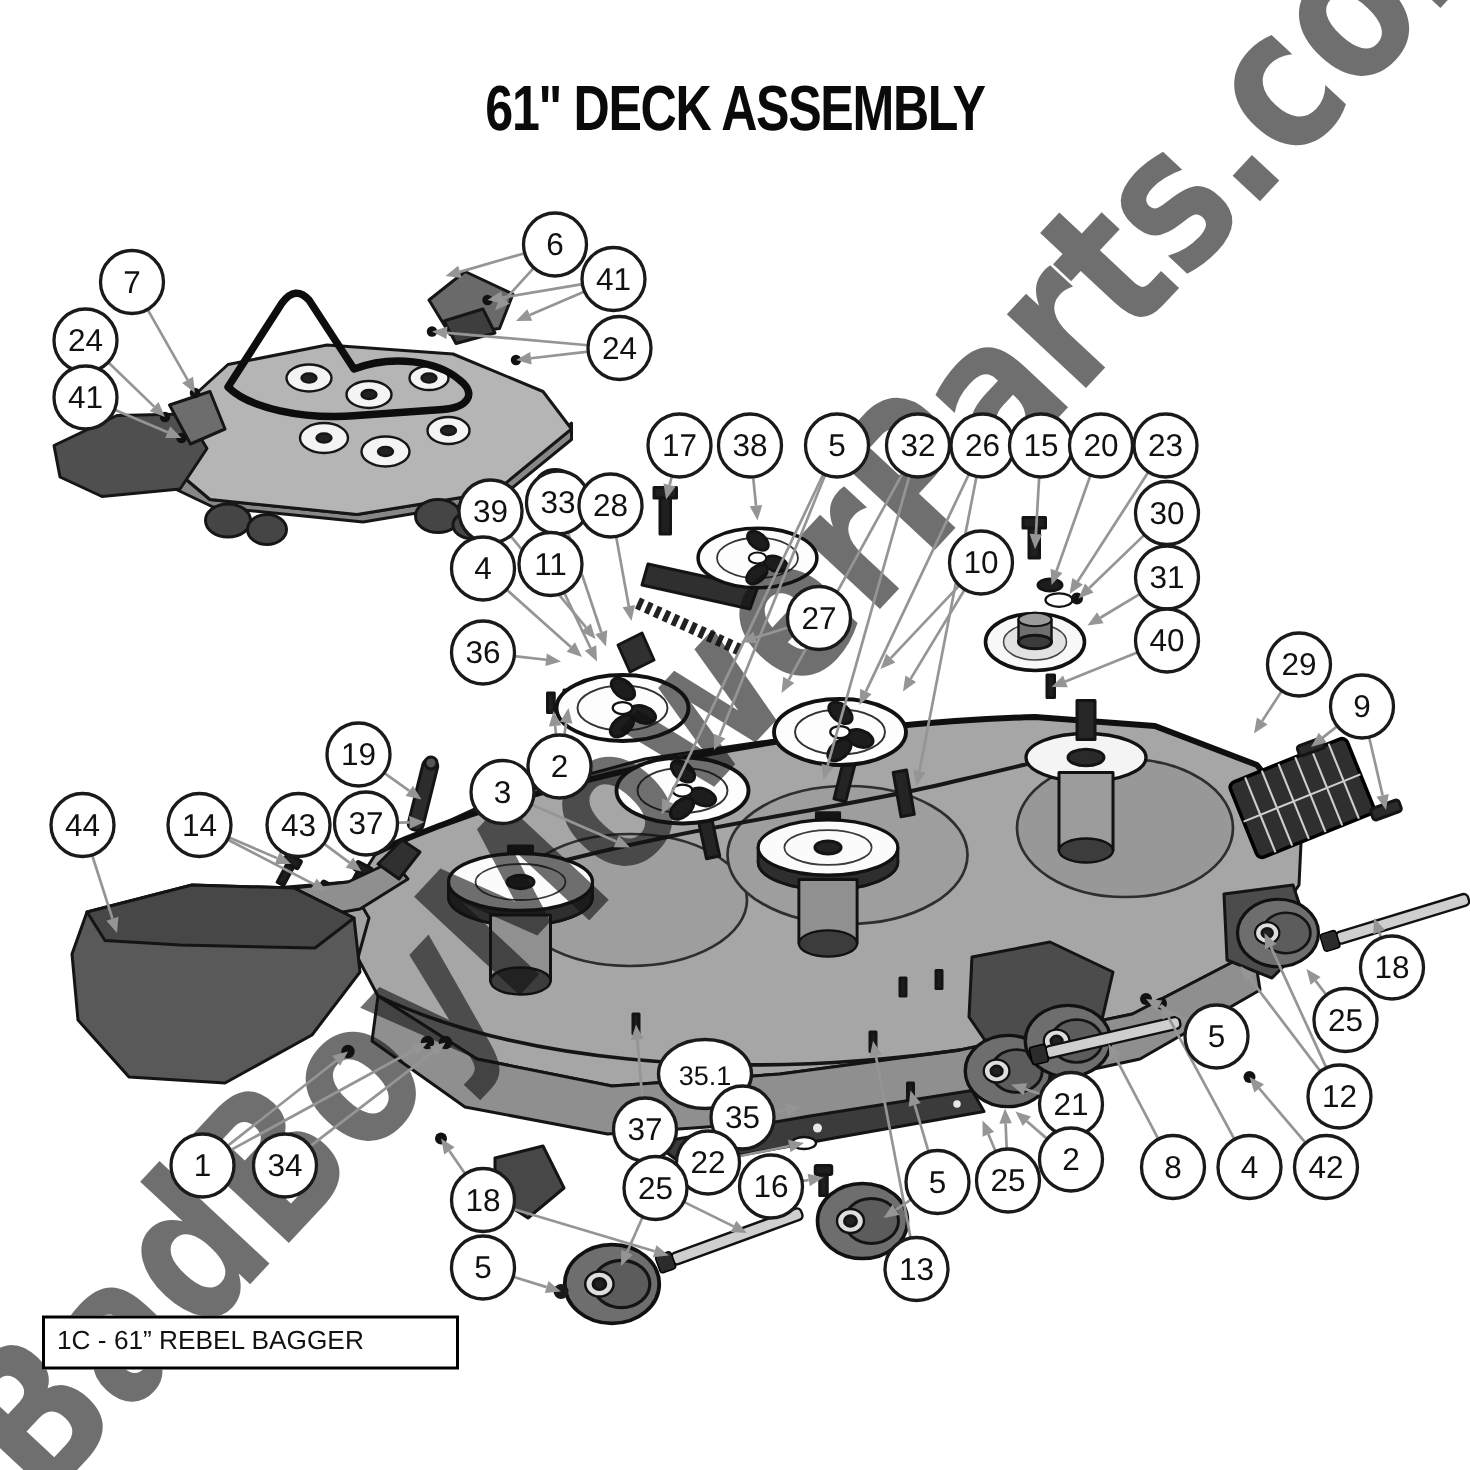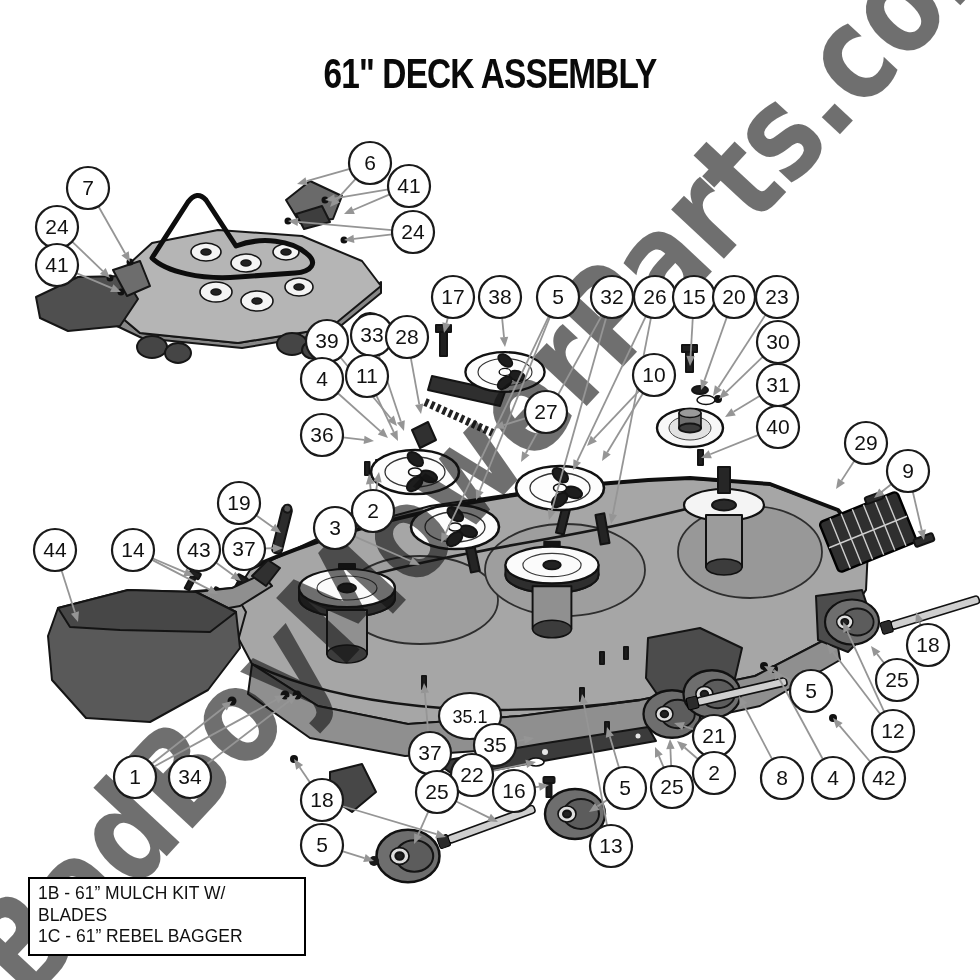--- a/index.html
+++ b/index.html
@@ -599,17 +599,16 @@
         <g>
           <circle cx="672" cy="787" r="21" fill="#ffffff" stroke="#1a1a1a" stroke-width="2.2"></circle>
           <text x="672" y="787" dy="7" text-anchor="middle" font-size="21">25</text>
         </g>
       </g>
 </svg>
 
 <div class="page-title">61" DECK ASSEMBLY</div>
 
 <div class="legend-box">
-  <div>1B - 61” MULCH KIT W/ BLADES</div>
   <div>1C - 61” REBEL BAGGER</div>
 </div>
 
 </div>
 
 </body></html>

